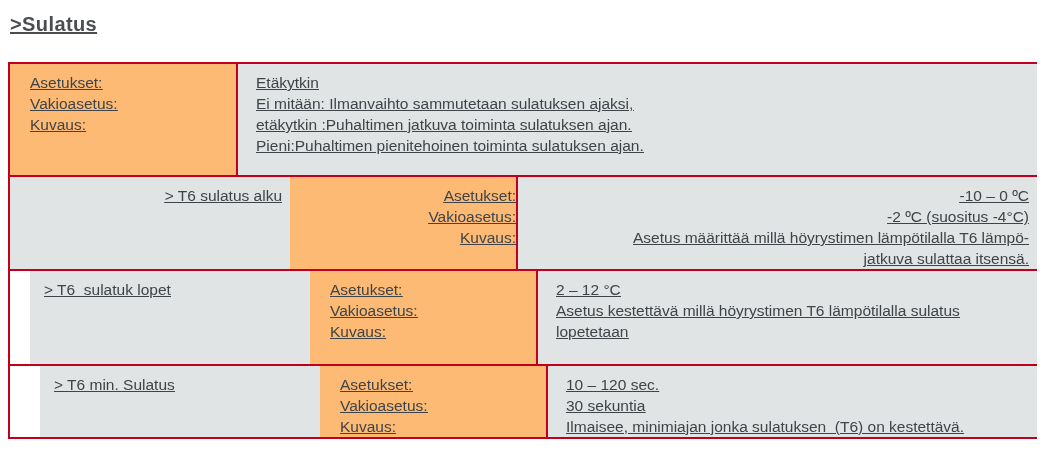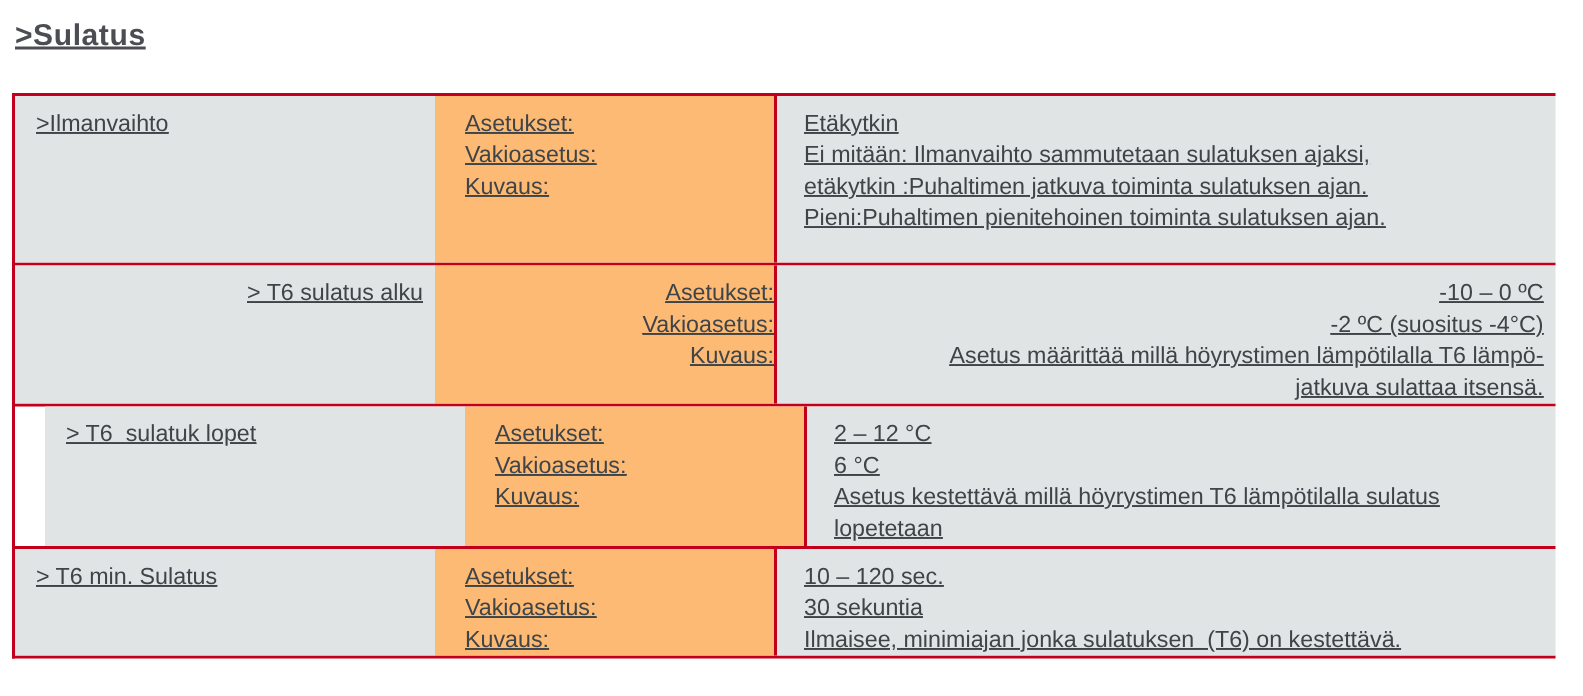--- a/index.html
+++ b/index.html
@@ -26,21 +26,21 @@
     border-bottom:2px solid var(--accent-red);
   }
   .row{
     display:flex;align-items:stretch;
     border-top:2px solid var(--accent-red);
     font-size:15.5px;line-height:21px;
   }
   .row.r0{min-height:113px;}
   .row.r1{min-height:92px;text-align:right;}
   .row.r2{min-height:95px;padding-left:20px;}
-  .row.r3{min-height:71px;}
+  .row.r3{min-height:71px;padding-left:30px;}
   .c1{
     width:280px;flex:0 0 280px;background:var(--cell-gray);
     padding:8px 8px 0 14px;
   }
   .nm{white-space:pre-wrap;}
   .c2{
     width:228px;flex:0 0 228px;background:#fdba74;
     padding:8px 0 0 20px;
     border-right:2px solid var(--accent-red);
   }
@@ -51,23 +51,20 @@
   .c3 div{white-space:pre-wrap;}
 </style>
 </head>
 <body>
 
 <div class="page-title">&gt;Sulatus</div>
 
 <div class="settings-table">
 
   <div class="row r0">
-    <div class="c1">
-      <div class="nm">&gt;Ilmanvaihto</div>
-    </div>
     <div class="c2">
       <div>Asetukset:</div>
       <div>Vakioasetus:</div>
       <div>Kuvaus:</div>
     </div>
     <div class="c3">
       <div>Etäkytkin</div>
       <div>Ei mitään: Ilmanvaihto sammutetaan sulatuksen ajaksi,</div>
       <div>etäkytkin :Puhaltimen jatkuva toiminta sulatuksen ajan.</div>
       <div>Pieni:Puhaltimen pienitehoinen toiminta sulatuksen ajan.</div>
@@ -95,21 +92,20 @@
     <div class="c1">
       <div class="nm">&gt; T6  sulatuk lopet</div>
     </div>
     <div class="c2">
       <div>Asetukset:</div>
       <div>Vakioasetus:</div>
       <div>Kuvaus:</div>
     </div>
     <div class="c3">
       <div>2 – 12 °C</div>
-      <div>6 °C</div>
       <div>Asetus kestettävä millä höyrystimen T6 lämpötilalla sulatus</div>
       <div>lopetetaan</div>
     </div>
   </div>
 
   <div class="row r3">
     <div class="c1">
       <div class="nm">&gt; T6 min. Sulatus</div>
     </div>
     <div class="c2">

